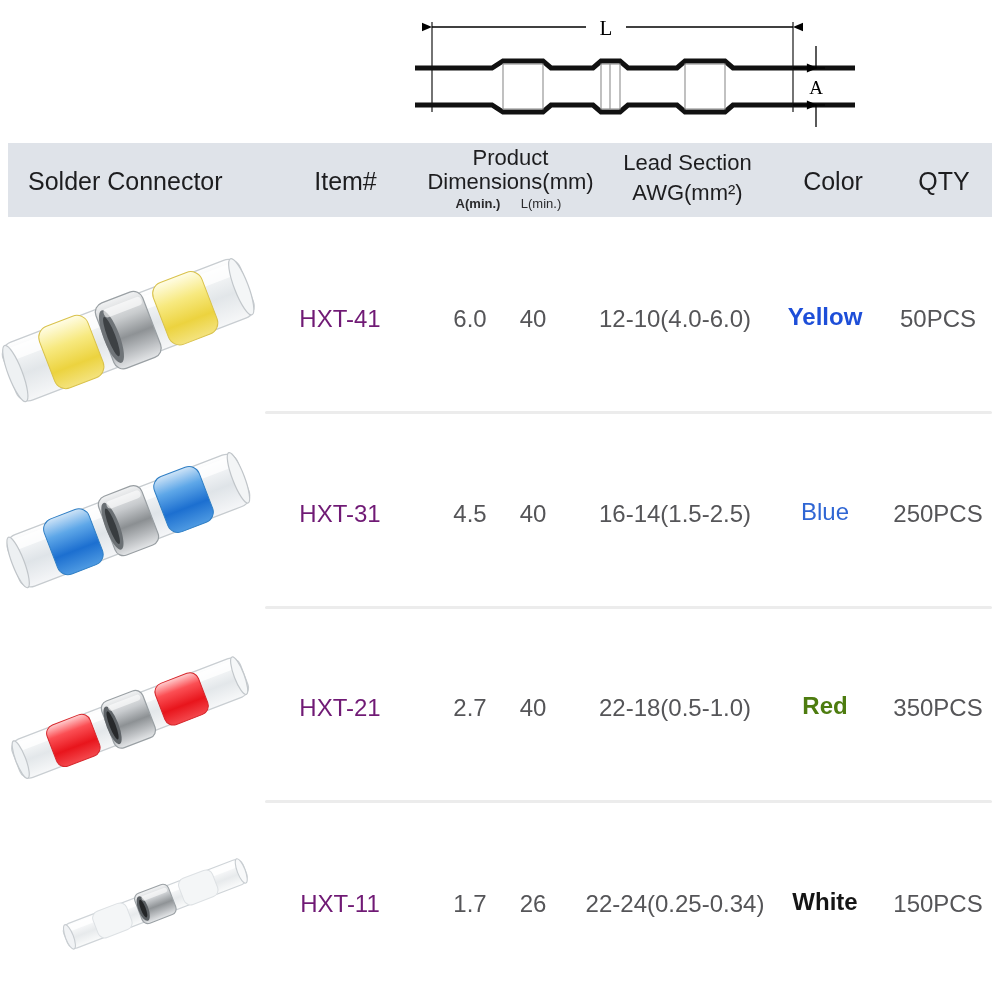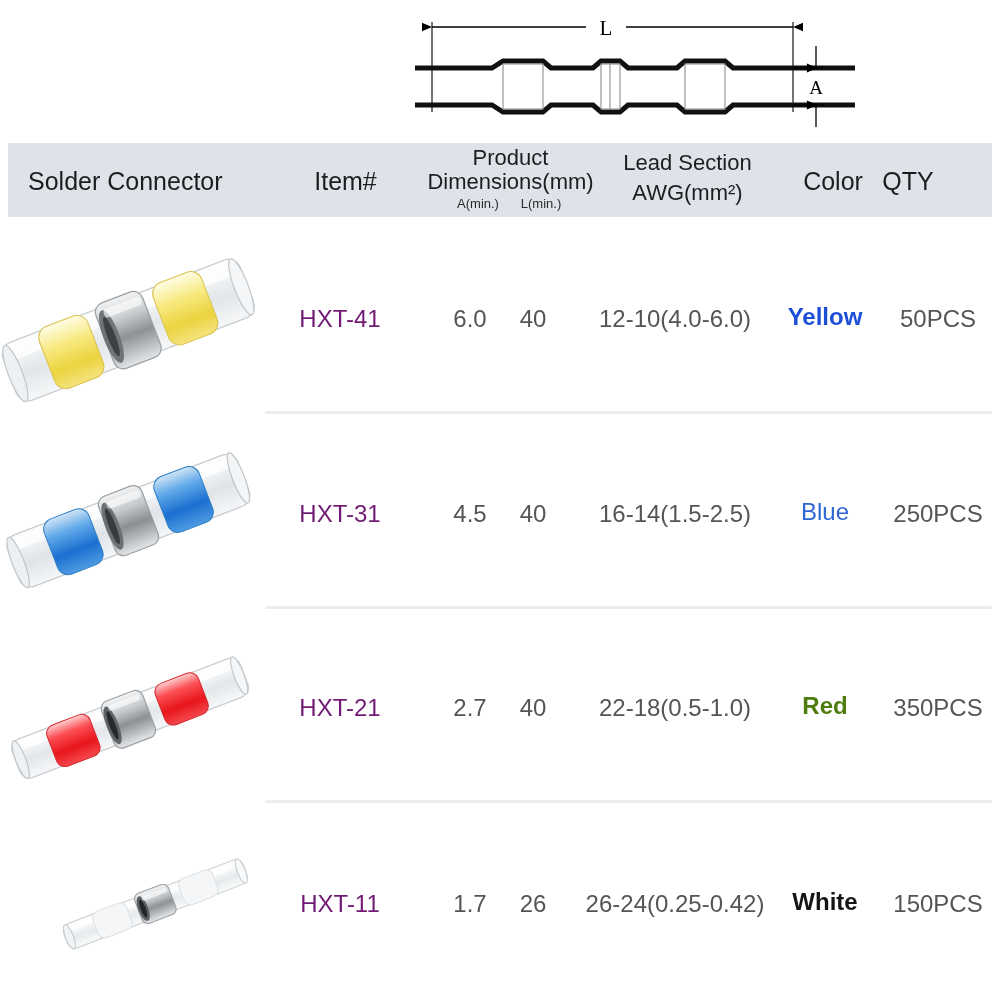--- a/index.html
+++ b/index.html
@@ -101,29 +101,29 @@
     </svg>
   </div>
 
   <div class="thead">
     <div class="th th-main" style="left:20px; top:24px; width:250px; text-align:left;">Solder Connector</div>
 
     <div class="th th-main" style="left:270px; top:24px; width:135px;">Item#</div>
 
     <div class="th th-two" style="left:415px; top:27px; width:175px;">Dimensions(mm)</div>
     <div class="th th-two" style="left:415px; top:3px; width:175px;">Product</div>
-    <div class="th th-sub" style="left:440px; top:54px; width:60px;">A(min.)</div>
+    <div class="th th-sub" style="left:440px; top:54px; width:60px;font-weight:bold;">A(min.)</div>
     <div class="th th-sub" style="left:503px; top:54px; width:60px;">L(min.)</div>
 
     <div class="th th-two" style="left:592px; top:8px; width:175px;">Lead Section</div>
     <div class="th th-two" style="left:592px; top:38px; width:175px;">AWG(mm²)</div>
 
     <div class="th th-main" style="left:760px; top:24px; width:130px;">Color</div>
 
-    <div class="th th-main" style="left:852px; top:24px; width:96px;">QTY</div>
+    <div class="th th-main" style="left:888px; top:24px; width:96px;">QTY</div>
   </div>
 
   <div class="photo" style="left:-6px; top:252px;">
     <svg width="270" height="160" viewBox="0 0 270 160" xmlns="http://www.w3.org/2000/svg">
       <defs>
         <linearGradient id="tubeY" x1="0" y1="0" x2="0" y2="1">
           <stop offset="0%" stop-color="#ffffff"></stop>
           <stop offset="22%" stop-color="#f3f5f6"></stop>
           <stop offset="55%" stop-color="#e2e6e9"></stop>
           <stop offset="100%" stop-color="#f6f7f8"></stop>
@@ -284,17 +284,17 @@
         <rect x="92" y="40" width="36" height="32" rx="6" fill="url(#metalW)" stroke="#9ba1a5" stroke-width="1.1"></rect>
         <ellipse cx="97" cy="56" rx="5" ry="13" fill="#5a5f63"></ellipse>
         <ellipse cx="97" cy="56" rx="2.5" ry="9.5" fill="#232527"></ellipse>
         <rect x="99" y="44" width="27" height="5" rx="2.5" fill="#ffffff" opacity=".6"></rect>
       </g>
     </svg>
   </div>
   <div class="cell item" style="left:270px; top:890px; width:140px;">HXT-11</div>
   <div class="cell" style="left:440px; top:890px; width:60px;">1.7</div>
   <div class="cell" style="left:503px; top:890px; width:60px;">26</div>
-  <div class="cell" style="left:570px; top:890px; width:210px;">26-24(0.25-0.42)</div>
+  <div class="cell" style="left:570px; top:890px; width:210px;">22-24(0.25-0.34)</div>
   <div class="cell color-white" style="left:760px; top:888px; width:130px;">White</div>
   <div class="cell" style="left:888px; top:890px; width:100px;">150PCS</div>
 
 </div>
 
 </body></html>

